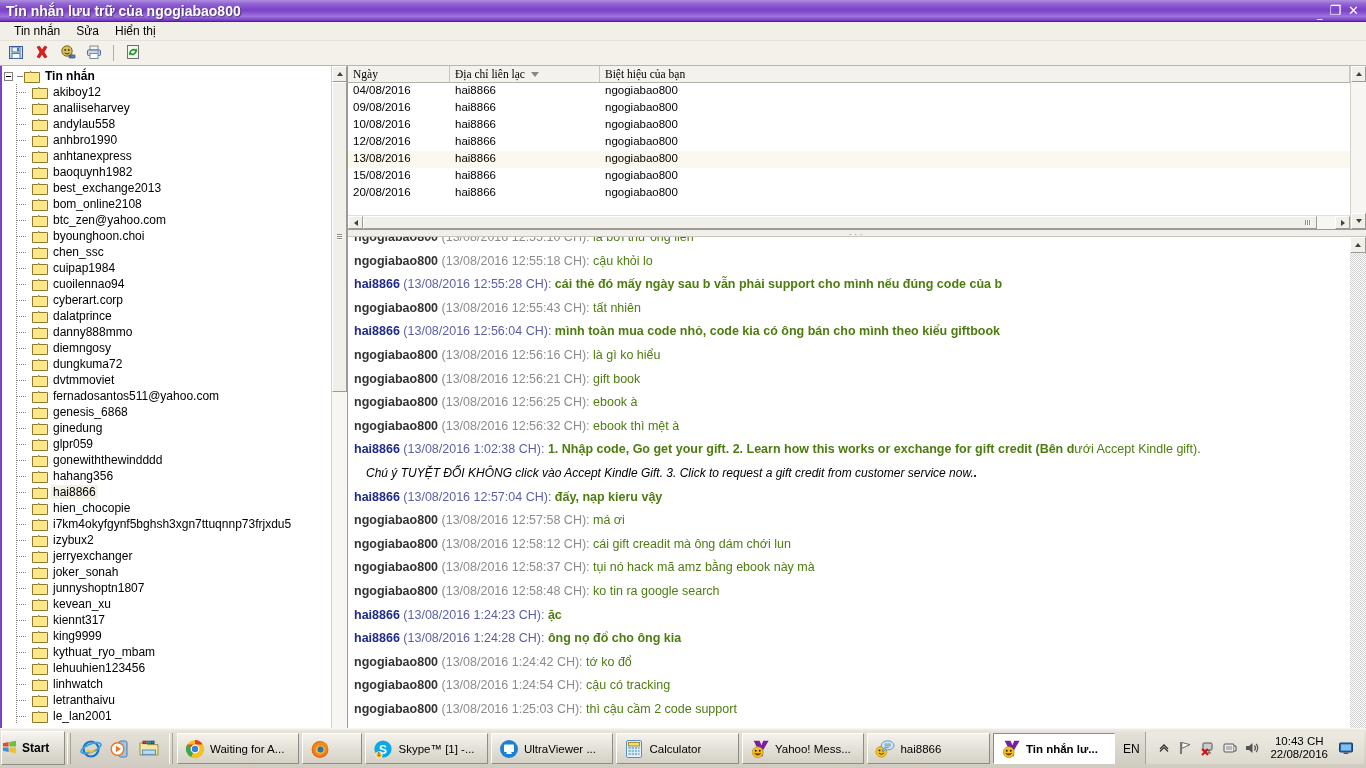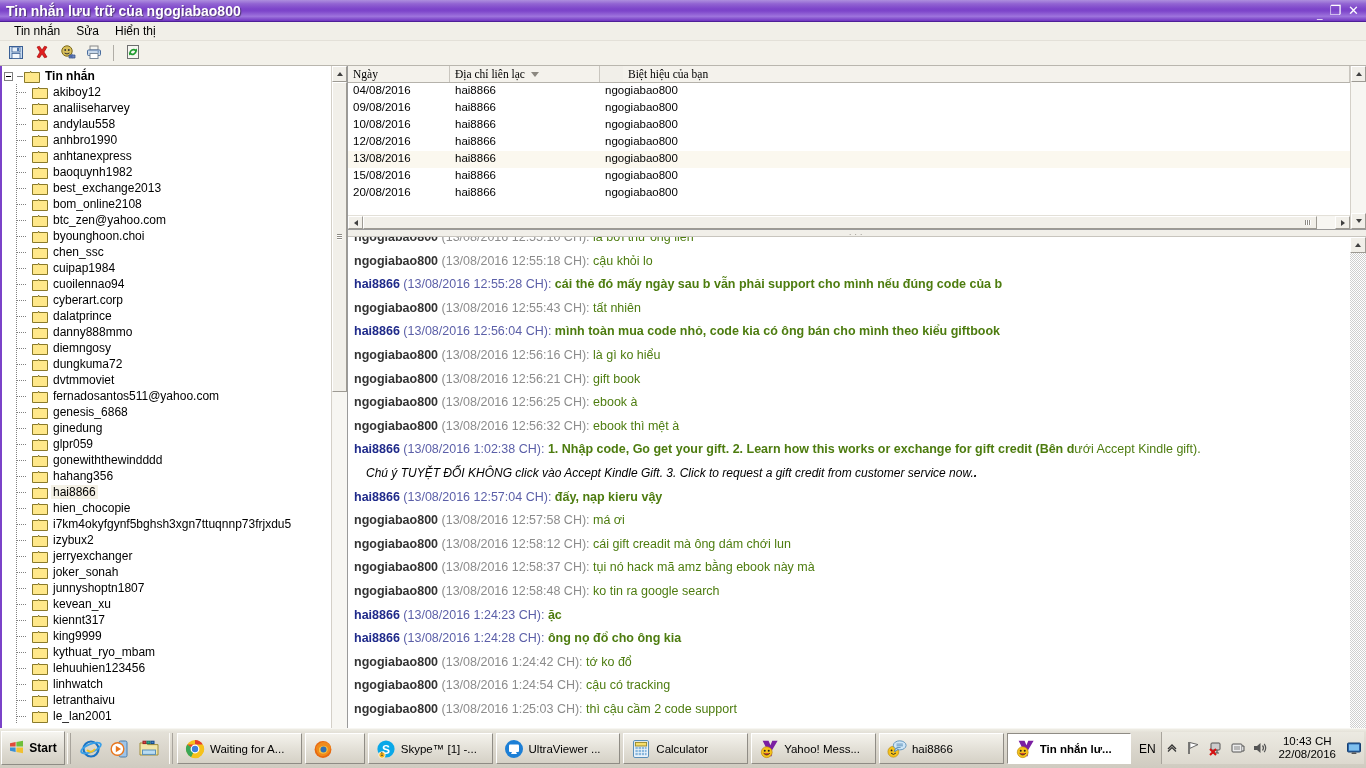--- a/index.html
+++ b/index.html
@@ -120,21 +120,21 @@
   .list-wrap { flex:0 0 164px; display:flex; flex-direction:column; min-height:0; border-bottom:1px solid #9a9a9a;}
   .list-inner { flex:1 1 auto; display:flex; min-height:0; }
   .list-main { flex:1 1 auto; min-width:0; display:flex; flex-direction:column; }
   .lv-head { display:flex; height:17px; flex:0 0 17px; background:#f1efe9; border-bottom:1px solid #b5b2ab; }
   .lv-th {
     font-size:11.5px; padding:1px 5px; border-right:1px solid #c9c6bf;
     display:flex; align-items:center; gap:4px; background:#f4f2ec; cursor:default;font-family:Liberation Serif, serif;
   }
   .lv-th.c1 { width:102px; flex:0 0 102px; }
   .lv-th.c2 { width:150px; flex:0 0 150px; }
-  .lv-th.c3 { flex:1 1 auto;margin-left:23px; }
+  .lv-th.c3 { flex:1 1 auto; }
   .sort-arrow { width:0;height:0;border-left:4px solid transparent;border-right:4px solid transparent;border-top:5px solid #8b8880; margin-left:2px;}
   .lv-rows { flex:1 1 auto; overflow:hidden; background:#fff; }
   .lv-row { display:flex; height:17px; font-size:11.5px; cursor:default; }
   .lv-row.hl { background:#fbf8ef; }
   .lv-td { padding:1px 5px; white-space:nowrap; overflow:hidden; }
   .lv-td.c1 { width:102px; flex:0 0 102px; }
   .lv-td.c2 { width:150px; flex:0 0 150px; }
   .lv-td.c3 { flex:1 1 auto; }
 
   .hsb { height:14px; flex:0 0 14px; background:#f1efe9; display:flex; border-top:1px solid #e3e0d8; }
@@ -174,21 +174,21 @@
      repeating-conic-gradient(#cfcfcf 0% 25%, #ffffff 0% 50%) 0 0/2px 2px; }
 
   
   .taskbar {
     height:40px; flex:0 0 40px; display:flex; align-items:stretch;
     background:linear-gradient(to bottom,#efedE5 0%,#e4e1d8 8%,#d9d5cb 55%,#cfcbc0 100%);
     border-top:1px solid #f7f6f2;
   }
   .start-btn {
     width:64px; flex:0 0 64px; margin:2px 0 3px 1px;
-    display:flex; align-items:center; justify-content:center; gap:5px;
+    display:flex; align-items:center; justify-content:flex-start; gap:5px;
     background:linear-gradient(to bottom,#f6f5f0,#e0ddd4 55%,#d2cec3);
     border:1px solid #fff; border-right-color:#8f8c85; border-bottom-color:#8f8c85;
     font-weight:bold; font-size:12px; cursor:default;
   }
   .tb-sep { width:4px; flex:0 0 4px; margin:4px 2px; border-left:1px solid #fbfaf7; border-right:1px solid #a8a49c; }
   .quick { display:flex; align-items:center; gap:5px; padding:0 6px; }
   .qicon { width:24px; height:24px; display:flex; align-items:center; justify-content:center; cursor:default; }
   .tasks { flex:1 1 auto; display:flex; align-items:center; gap:3px; padding:0 2px; min-width:0; }
   .task {
     height:31px; flex:0 1 160px; min-width:60px; display:flex; align-items:center; gap:5px;
@@ -197,21 +197,21 @@
     border:1px solid #fff; border-right-color:#8f8c85; border-bottom-color:#8f8c85;
   }
   .task.active {
     background:#ffffff; border:1px solid #8f8c85; border-right-color:#fff; border-bottom-color:#fff;
     font-weight:bold;
   }
   .task .ticon { width:20px; height:20px; flex:0 0 20px; display:flex; align-items:center; justify-content:center; }
   .task .tlabel { overflow:hidden; text-overflow:ellipsis; }
   .lang { width:28px; flex:0 0 28px; display:flex; align-items:center; justify-content:center; font-size:12px; cursor:default;}
   .tray {
-    display:flex; align-items:center; gap:6px; padding:0 2px; margin:3px 2px 4px 0;
+    display:flex; align-items:center; gap:6px; padding:0 10px; margin:3px 2px 4px 0;
     border-left:1px solid #a8a49c; background:linear-gradient(to bottom,#eceae2,#ddd9cf);
   }
   .tray-icon { width:16px; height:16px; display:flex; align-items:center; justify-content:center; cursor:default; }
   .clock { font-size:11.5px; text-align:center; line-height:13px; padding:0 4px; cursor:default; }
 </style>
 </head>
 <body>
 
 <div class="app">
 

